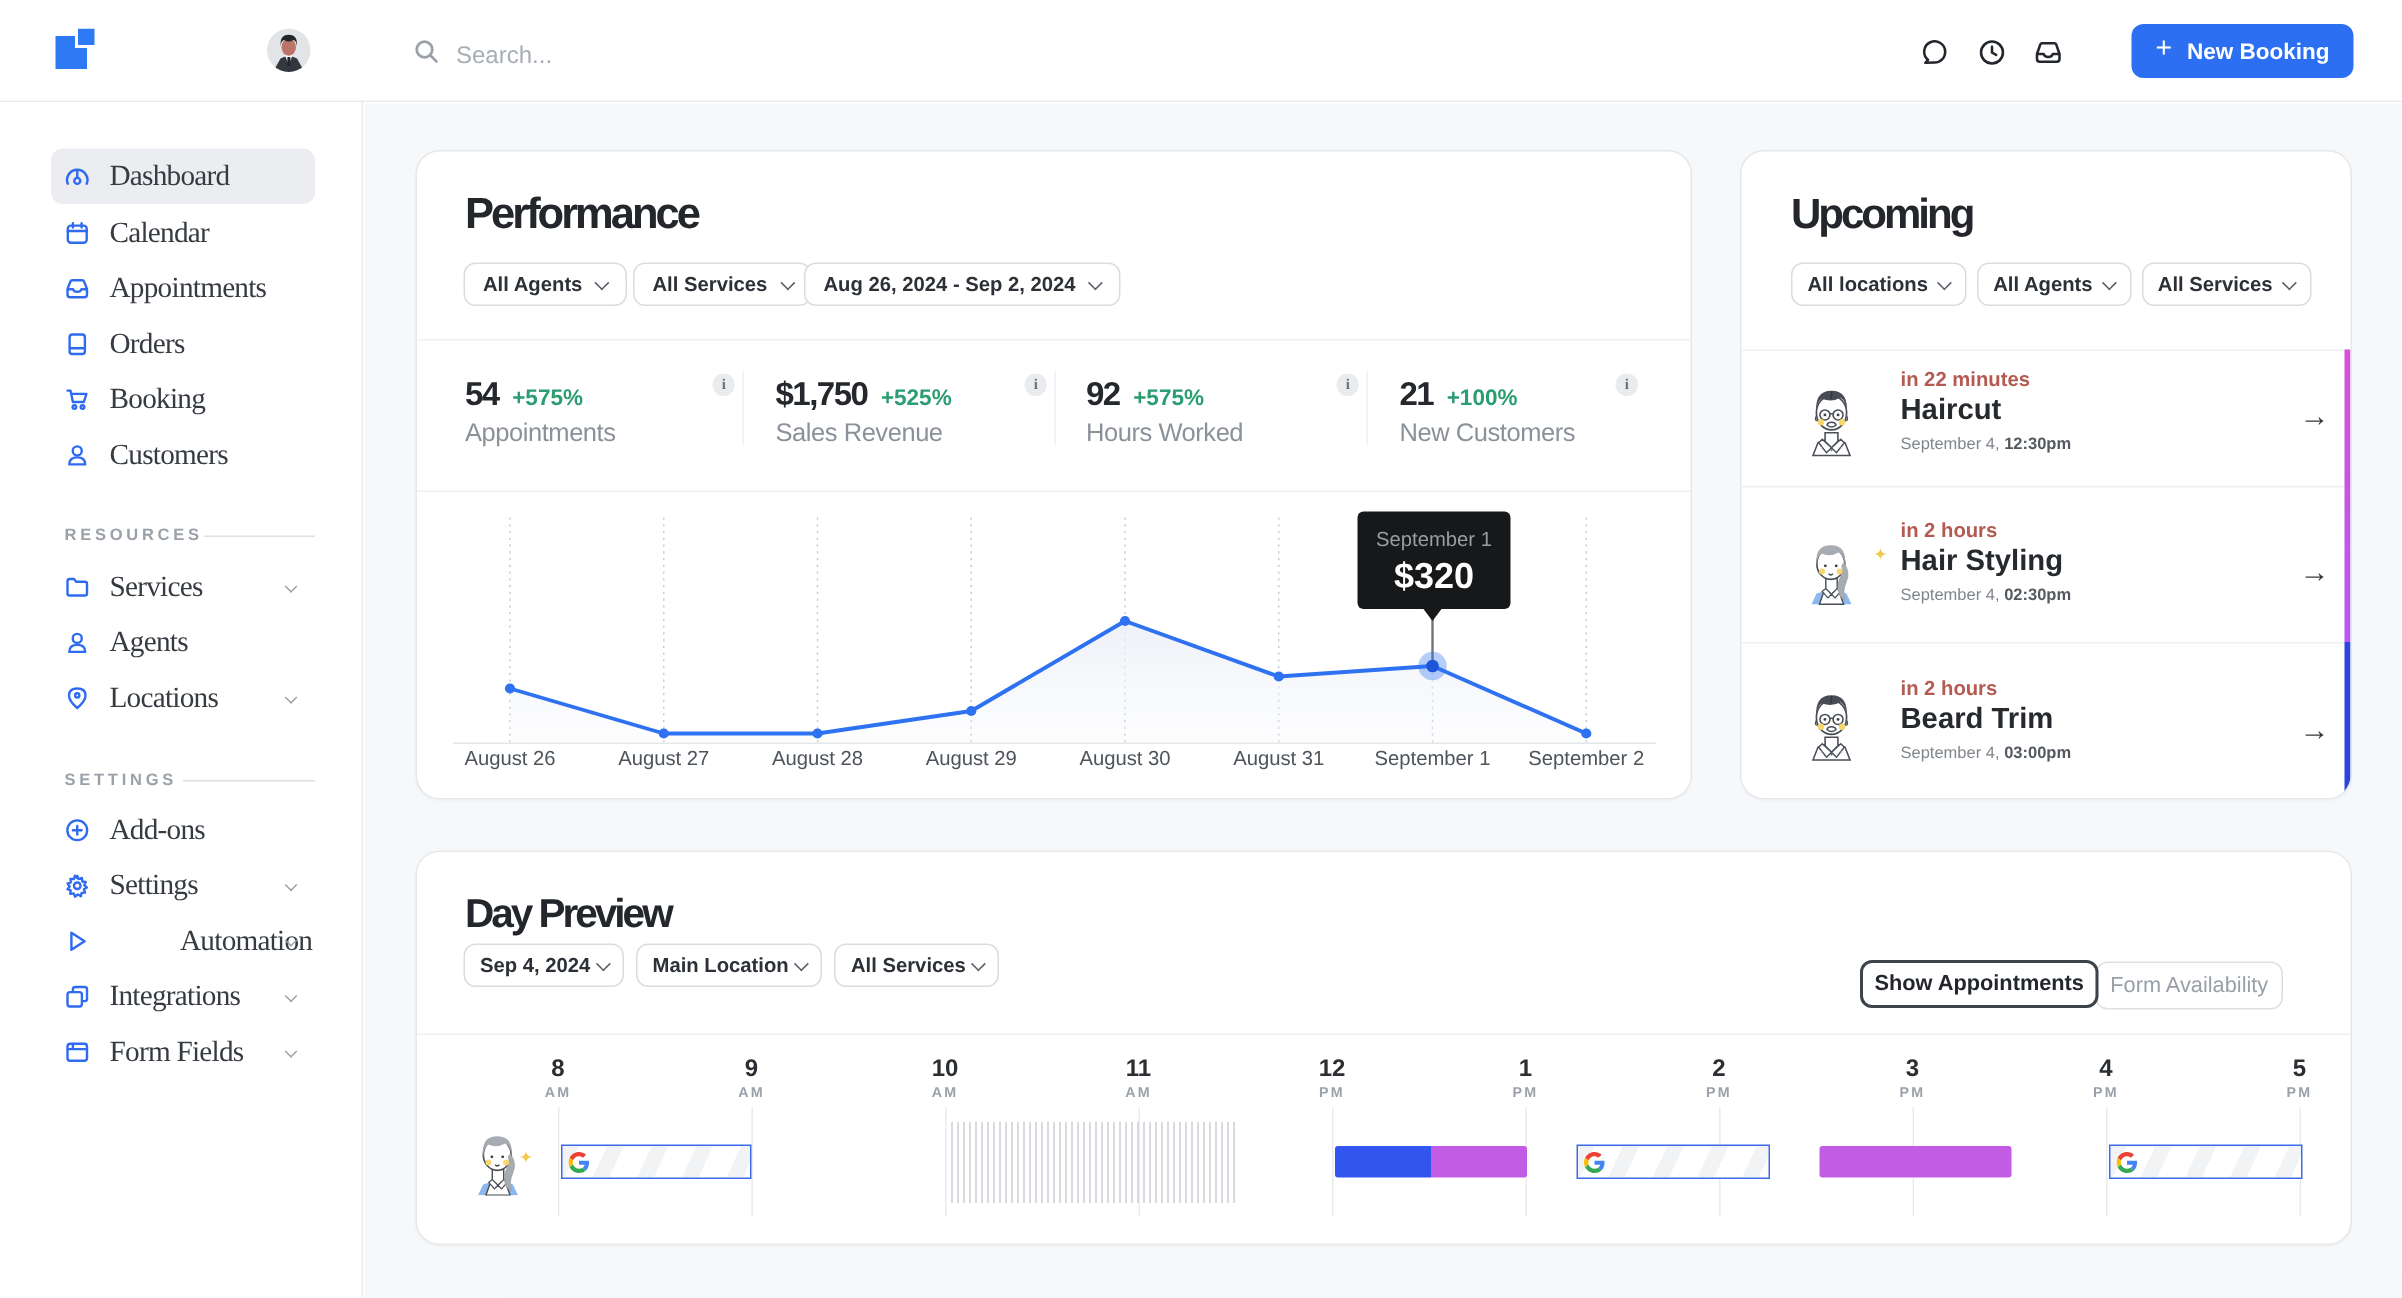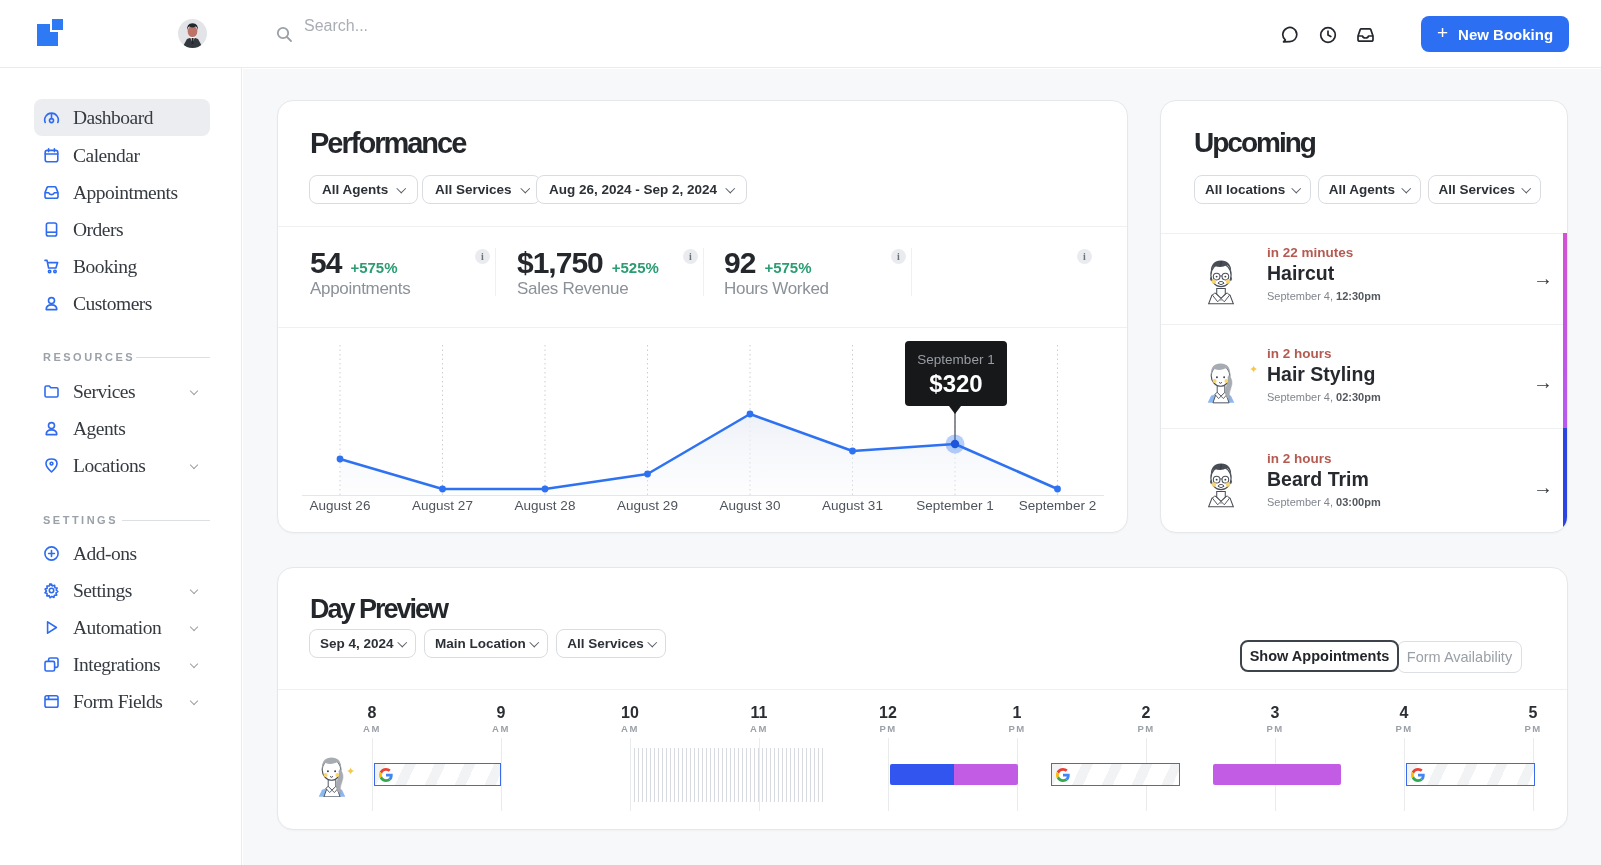--- a/index.html
+++ b/index.html
@@ -1,21 +1,21 @@
 <!DOCTYPE html>
 <html><head>
 <meta charset="utf-8">
 <style>
   * { margin:0; padding:0; box-sizing:border-box; }
   html,body { width:1601px; height:865px; overflow:hidden; font-family:"Liberation Sans",sans-serif; background:#fff; }
   .abs { position:absolute; }
 
   
   #topbar { position:absolute; left:0; top:0; width:1601px; height:68px; background:#fff; border-bottom:1px solid #e9ebee; z-index:5; }
-  #search-txt { position:absolute; left:304px; top:17px; font-size:16px; color:#a9aeb5; }
+  #search-txt { position:absolute; left:304px; top:29px; font-size:16px; color:#a9aeb5; }
   #newbook { position:absolute; left:1421px; top:16px; width:148px; height:36px; background:#2d6ff2; border-radius:8px; color:#fff; font-size:15px; font-weight:600; display:flex; align-items:center; justify-content:center; gap:10px; }
 
   
   #sidebar { position:absolute; left:0; top:68px; width:242px; height:797px; background:#fff; border-right:1px solid #e9ebee; z-index:4; }
   .nav-item { position:absolute; left:34px; width:176px; height:37px; display:flex; align-items:center; }
   .nav-item .ni-icon { width:17px; height:17px; margin-left:9px; flex:0 0 17px; }
   .nav-item .ni-label { margin-left:13px; font-size:19.5px; color:#363b41; font-weight:500; letter-spacing:-0.5px;font-family:Liberation Serif, serif; }
   .nav-item.active { background:#ecedf0; border-radius:8px; }
   .nav-chev { position:absolute; right:13px; top:15px; width:6px; height:6px; border-right:1.5px solid #9ba1a8; border-bottom:1.5px solid #9ba1a8; transform:rotate(45deg); }
   .sec-label { position:absolute; left:43px; font-size:11px; font-weight:700; letter-spacing:2.5px; color:#9aa1a8; }
@@ -24,21 +24,21 @@
   
   #main { position:absolute; left:243px; top:69px; width:1358px; height:796px; background:#f7f8f9; }
   .card { position:absolute; background:#fff; border:1px solid #e5e8eb; border-radius:16px; box-shadow:0 1px 2px rgba(30,40,60,0.03); }
 
   
   #perf { left:34px; top:31px; width:851px; height:433px; }
   .card-title { font-size:29px; font-weight:700; color:#23262b; letter-spacing:-2px; }
   .pill { position:absolute; height:29px; border:1px solid #d9dde2; border-radius:8px; background:#fff; display:inline-flex; align-items:center; padding:0 12px; font-size:13.5px; font-weight:600; color:#2c3137; white-space:nowrap; }
   .pill .chev { width:6.5px; height:6.5px; border-right:1.6px solid #585e66; border-bottom:1.6px solid #585e66; transform:rotate(45deg); margin-left:10px; margin-top:-3px; flex:0 0 auto; }
   .hline { position:absolute; left:0; width:100%; height:1px; background:#eef0f2; }
-  .stat-num { font-size:30px; font-weight:700; color:#24272c; letter-spacing:-1px; line-height:30px; }
+  .stat-num { font-size:22px; font-weight:700; color:#24272c; letter-spacing:-1px; line-height:30px; }
   .stat-pct { font-size:15px; font-weight:700; color:#2b9d72; margin-left:9px; }
   .stat-lbl { font-size:17px; color:#8b9198; margin-top:1px; letter-spacing:-0.3px; }
   .i-ic { position:absolute; width:15px; height:15px; border-radius:50%; background:#e9ebee; color:#6c7279; font-size:10px; font-weight:700; text-align:center; line-height:15px; font-family:"Liberation Serif",serif; }
   .vdiv { position:absolute; width:1px; background:#eef0f2; }
 
   
   #upc { left:917px; top:31px; width:408px; height:433px; overflow:hidden; }
   .urow-red { font-size:13.5px; font-weight:600; color:#b45a51; line-height:14px; }
   .urow-title { font-size:19.5px; font-weight:600; color:#26292e; margin-top:3px; line-height:21px; }
   .urow-date { font-size:11px; color:#81868d; margin-top:4px; line-height:16px; }
@@ -228,21 +228,21 @@
     <span class="ni-label">Add-ons</span>
   </div>
   <div class="nav-item" style="top:504px;">
     <svg class="ni-icon" viewBox="0 0 17 17" fill="none" stroke="#2e6bf0" stroke-width="1.6" stroke-linecap="round" stroke-linejoin="round">
       <circle cx="8.5" cy="8.5" r="2.2"></circle>
       <path d="M8.5 1.8 L9.4 3.9 L11.7 3.2 L11.9 5.6 L14.3 5.9 L13.2 8 L15 9.6 L13 10.9 L13.8 13.2 L11.4 13.3 L11 15.6 L8.9 14.4 L7 15.9 L6.1 13.7 L3.7 14 L4 11.6 L1.8 10.8 L3.3 9 L1.9 7 L4.1 6.2 L3.8 3.8 L6.2 3.9 L6.9 1.6 L8.5 3.3 Z" transform="scale(0.98) translate(0.2,0.2)"></path>
     </svg>
     <span class="ni-label">Settings</span>
       <span class="nav-chev"></span>
   </div>
-  <div class="nav-item" style="top:541px;">
+  <div class="nav-item" style="top:541px;gap:47px;">
     <svg class="ni-icon" viewBox="0 0 17 17" fill="none" stroke="#2e6bf0" stroke-width="1.6" stroke-linejoin="round">
       <path d="M4.6 2.8 L13.4 8.5 L4.6 14.2 Z"></path>
     </svg>
     <span class="ni-label">Automation</span>
       <span class="nav-chev"></span>
   </div>
   <div class="nav-item" style="top:578px;">
     <svg class="ni-icon" viewBox="0 0 17 17" fill="none" stroke="#2e6bf0" stroke-width="1.6" stroke-linejoin="round">
       <rect x="2" y="5.4" width="9.6" height="9.6" rx="1.6"></rect>
         <path d="M5.6 5.4 L5.6 3.6 Q5.6 2 7.2 2 L13.4 2 Q15 2 15 3.6 L15 9.8 Q15 11.4 13.4 11.4 L11.6 11.4"></path>
@@ -282,20 +282,27 @@
           <span class="stat-pct">+525%</span>
         </div>
       <div class="stat-lbl">Sales Revenue</div>
     </div>
     <div class="abs" style="left:446px; top:147px;">
       <div style="display:flex; align-items:baseline;">
           <span class="stat-num">92</span>
           <span class="stat-pct">+575%</span>
         </div>
       <div class="stat-lbl">Hours Worked</div>
+    </div>
+    <div class="abs" style="left:655px; top:147px;">
+      <div style="display:flex; align-items:baseline;">
+          <span class="stat-num">21</span>
+          <span class="stat-pct">+100%</span>
+        </div>
+      <div class="stat-lbl">New Customers</div>
     </div>
     <div class="i-ic" style="left:197px; top:148px;">i</div>
     <div class="i-ic" style="left:405px; top:148px;">i</div>
     <div class="i-ic" style="left:613px; top:148px;">i</div>
     <div class="i-ic" style="left:799px; top:148px;">i</div>
     <div class="vdiv" style="left:217px; top:147px; height:48px;"></div>
     <div class="vdiv" style="left:425px; top:147px; height:48px;"></div>
     <div class="vdiv" style="left:633px; top:147px; height:48px;"></div>
     <div class="hline" style="top:226px;"></div>
 

